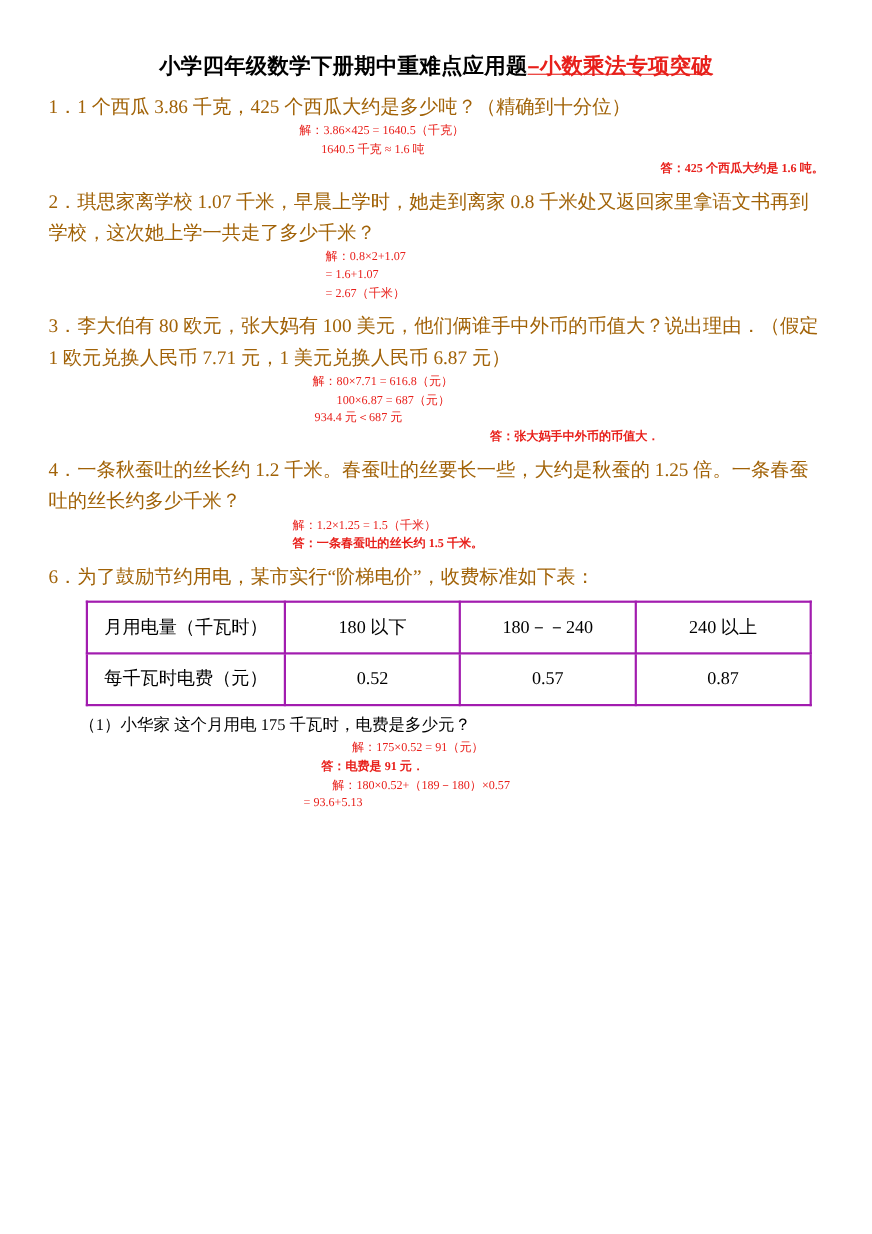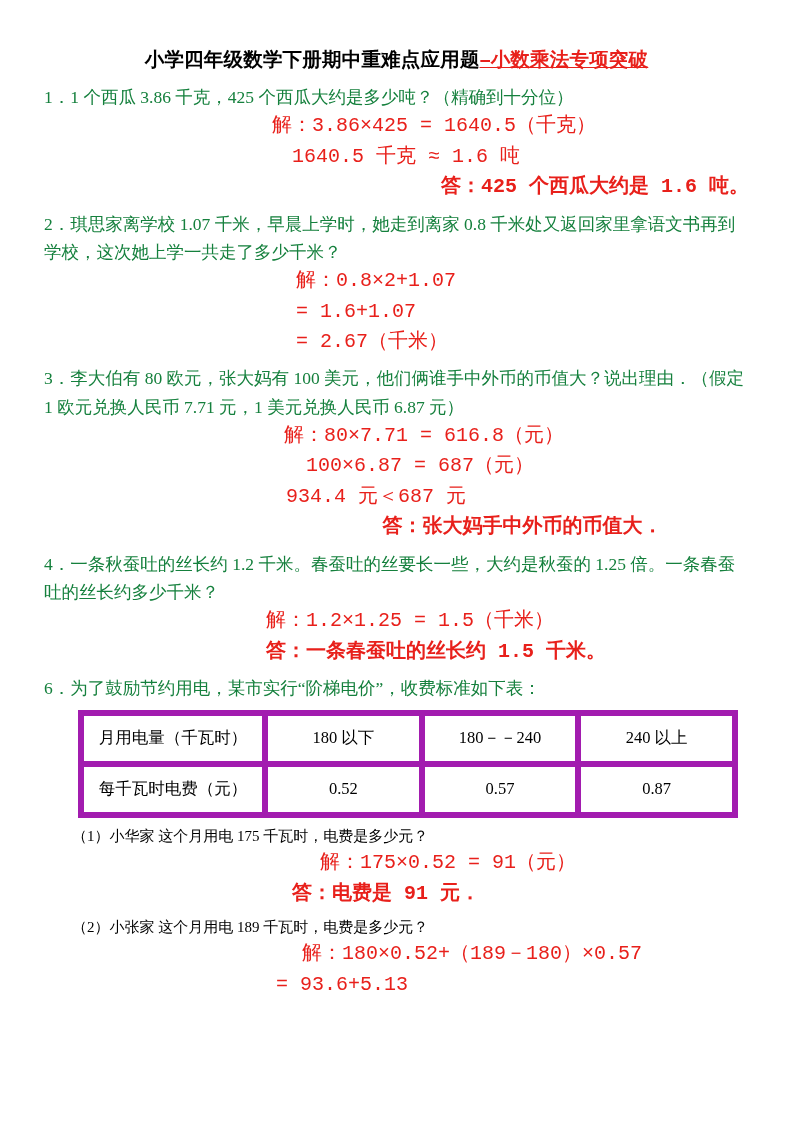--- a/index.html
+++ b/index.html
@@ -37,27 +37,27 @@
   .title .red {
     color: #e8201b;
     text-decoration: underline;
   }
   .q {
     margin-top: 7px;
   }
   .q-text {
     font-size: 17.5px;
     line-height: 1.62;
-    color: #15803d;
+    color: #a16207;
     text-indent: 0;
   }
   .sol {
     color: #e8201b;
-    font-family: Liberation Mono, monospace;
-    font-size: 20px;
+    font-family: Liberation Serif, serif;
+    font-size: 11px;
     line-height: 1.52;
     font-weight: normal;
   }
   .sol-line {
     white-space: nowrap;
   }
   .b {
     font-weight: bold;
   }
   .indent-1 { padding-left: 228px; }
@@ -75,21 +75,21 @@
   .indent-15 { padding-left: 248px; }
   .indent-16 { padding-left: 258px; }
 
   table.rate {
     border-collapse: collapse;
     margin: 8px 0 4px 34px;
     width: 660px;
     table-layout: fixed;
   }
   table.rate td {
-    border: 6px solid #a21caf;
+    border: 2px solid #a21caf;
     text-align: center;
     font-size: 16.5px;
     padding: 10px 4px;
     line-height: 1.5;
     font-family: "Liberation Serif", serif;
   }
   table.rate td.head {
     width: 170px;
   }
   .sub-q {
@@ -163,20 +163,19 @@
       </tr>
     </tbody>
       </table>
 
     <div class="sub-q">（1）小华家 这个月用电 175 千瓦时，电费是多少元？</div>
     <div class="sol">
       <div class="sol-line indent-14">解：175×0.52 = 91（元）</div>
       <div class="sol-line indent-15 b">答：电费是 91 元．</div>
     </div>
 
-    <div class="sub-q">（2）小张家 这个月用电 189 千瓦时，电费是多少元？</div>
     <div class="sol">
       <div class="sol-line indent-16">解：180×0.52+（189－180）×0.57</div>
       <div class="sol-line indent-6">= 93.6+5.13</div>
     </div>
   </div>
 
 </div>
 
 </body></html>

